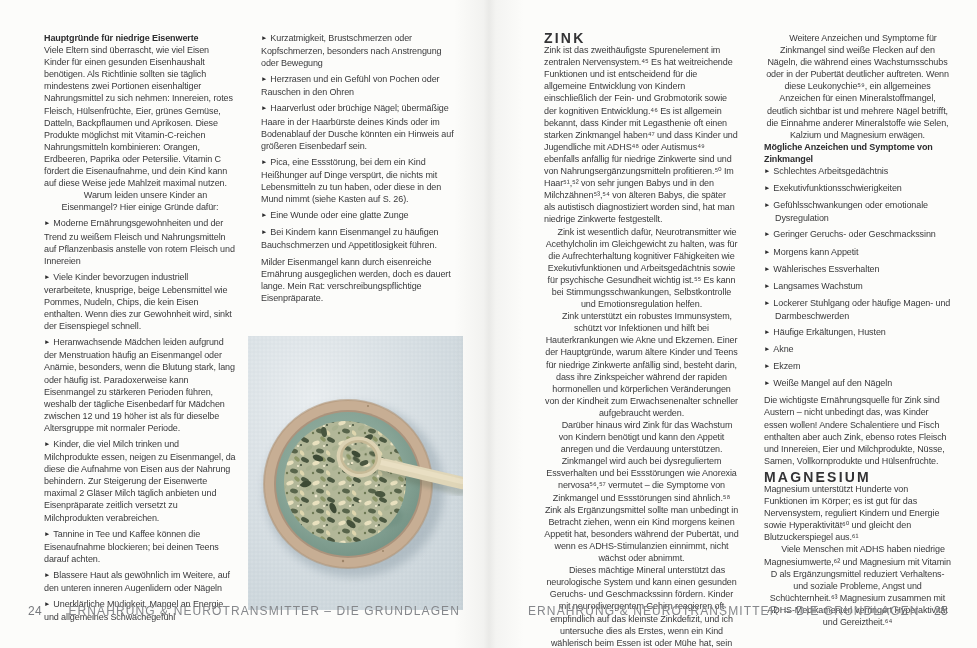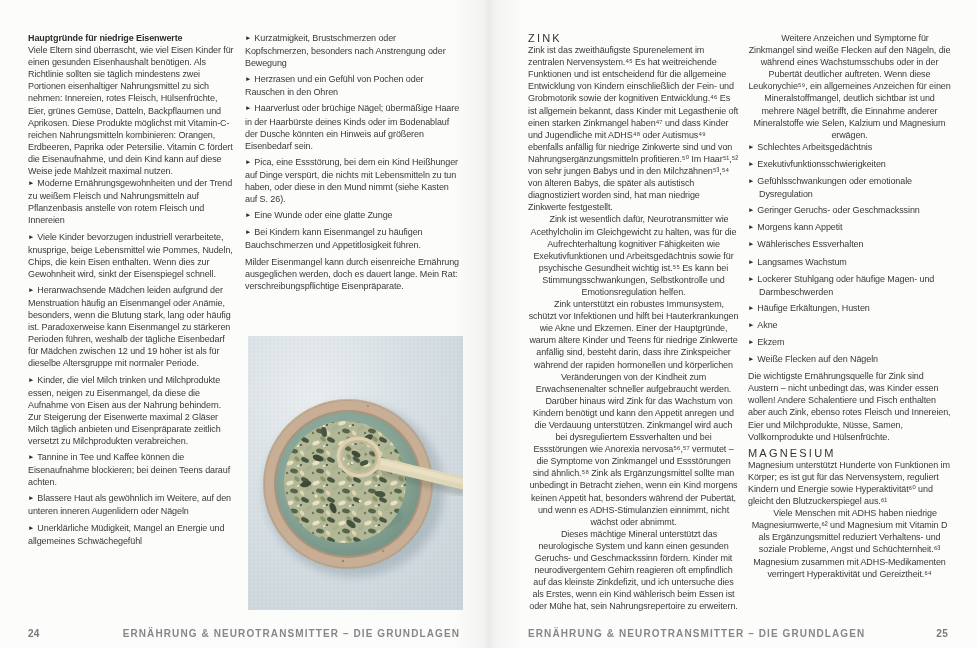--- a/index.html
+++ b/index.html
@@ -25,59 +25,60 @@
   .col{
     position:absolute;top:32px;
     font-size:9px;line-height:12.1px;letter-spacing:-0.1px;
     text-align:left;
     hyphens:auto;-webkit-hyphens:auto;
   }
   .col1{left:28px;width:208px;}
   .col2{left:245px;width:215px;}
   .col3{left:528px;width:211px;}
   .col4{left:748px;width:203px;}
-  .col p{margin:0 0 4px 0;}
+  .col p{margin:0 0 4px 16px;}
   .col p.tight{margin-bottom:0;}
   .h{font-weight:bold;color:#2d2d2f;}
   .caps{
-    font-weight:normal;color:#333335;
-    letter-spacing:2.2px;font-size:11px;
+    font-weight:bold;color:#333335;
+    letter-spacing:2.2px;font-size:14px;
   }
   .ind{text-indent:11px;text-align:center;}
   .bm{
     font-size:6.5px;
     margin-right:3px;
     position:relative;top:-1px;
     color:#2d2d2f;
   }
   .li{margin:0;}
   .hang{padding-left:11px;text-indent:-11px;}
   .hang .bt{text-indent:0;}
   .photo{
     position:absolute;left:248px;top:336px;width:215px;height:274px;
   }
   .photo svg{display:block;}
   .footer{
-    position:absolute;top:628px;
-    font-size:10px;letter-spacing:1.1px;
+    position:absolute;top:604px;
+    font-size:12px;letter-spacing:1.1px;
     color:#85878b;
-    display:flex;justify-content:space-between;align-items:baseline;font-weight:bold;
+    display:flex;justify-content:space-between;align-items:baseline;
   }
   .footer .pn{letter-spacing:0.3px;color:#77797d;}
   .footer-left{left:28px;width:432px;}
   .footer-right{left:528px;width:420px;}
 </style>
 </head>
 <body>
 
 <div class="spread">
 
   <div class="col col1">
     <p class="h tight">Hauptgründe für niedrige Eisenwerte</p>
     <p class="tight">Viele Eltern sind überrascht, wie viel Eisen Kinder für einen gesunden Eisenhaushalt benötigen. Als Richtlinie sollten sie täglich mindestens zwei Portionen eisenhaltiger Nahrungsmittel zu sich nehmen: Innereien, rotes Fleisch, Hülsenfrüchte, Eier, grünes Gemüse, Datteln, Backpflaumen und Aprikosen. Diese Produkte möglichst mit Vitamin-C-reichen Nahrungsmitteln kombinieren: Orangen, Erdbeeren, Paprika oder Petersilie. Vitamin C fördert die Eisenaufnahme, und dein Kind kann auf diese Weise jede Mahlzeit maximal nutzen.</p>
+    <p class="ind">Warum leiden unsere Kinder an Eisenmangel? Hier einige Gründe dafür:</p>
     <p><span class="bm">►</span><span class="bt">Moderne Ernährungsgewohnheiten und der Trend zu weißem Fleisch und Nahrungsmitteln auf Pflanzenbasis anstelle von rotem Fleisch und Innereien</span></p>
     <p><span class="bm">►</span><span class="bt">Viele Kinder bevorzugen industriell verarbeitete, knusprige, beige Lebensmittel wie Pommes, Nudeln, Chips, die kein Eisen enthalten. Wenn dies zur Gewohnheit wird, sinkt der Eisenspiegel schnell.</span></p>
     <p><span class="bm">►</span><span class="bt">Heranwachsende Mädchen leiden aufgrund der Menstruation häufig an Eisenmangel oder Anämie, besonders, wenn die Blutung stark, lang oder häufig ist. Paradoxerweise kann Eisenmangel zu stärkeren Perioden führen, weshalb der tägliche Eisenbedarf für Mädchen zwischen 12 und 19 höher ist als für dieselbe Altersgruppe mit normaler Periode.</span></p>
     <p><span class="bm">►</span><span class="bt">Kinder, die viel Milch trinken und Milchprodukte essen, neigen zu Eisenmangel, da diese die Aufnahme von Eisen aus der Nahrung behindern. Zur Steigerung der Eisenwerte maximal 2 Gläser Milch täglich anbieten und Eisenpräparate zeitlich versetzt zu Milchprodukten verabreichen.</span></p>
     <p><span class="bm">►</span><span class="bt">Tannine in Tee und Kaffee können die Eisenaufnahme blockieren; bei deinen Teens darauf achten.</span></p>
     <p><span class="bm">►</span><span class="bt">Blassere Haut als gewöhnlich im Weitere, auf den unteren inneren Augenlidern oder Nägeln</span></p>
     <p><span class="bm">►</span><span class="bt">Unerklärliche Müdigkeit, Mangel an Energie und allgemeines Schwächegefühl</span></p>
   </div>
 
   <div class="col col2">
@@ -183,33 +184,34 @@
     <p class="caps tight">ZINK</p>
     <p class="tight">Zink ist das zweithäufigste Spurenelement im zentralen Nervensystem.⁴⁵ Es hat weitreichende Funktionen und ist entscheidend für die allgemeine Entwicklung von Kindern einschließlich der Fein- und Grobmotorik sowie der kognitiven Entwicklung.⁴⁶ Es ist allgemein bekannt, dass Kinder mit Legasthenie oft einen starken Zinkmangel haben⁴⁷ und dass Kinder und Jugendliche mit ADHS⁴⁸ oder Autismus⁴⁹ ebenfalls anfällig für niedrige Zinkwerte sind und von Nahrungsergänzungsmitteln profitieren.⁵⁰ Im Haar⁵¹,⁵² von sehr jungen Babys und in den Milchzähnen⁵³,⁵⁴ von älteren Babys, die später als autistisch diagnostiziert worden sind, hat man niedrige Zinkwerte festgestellt.</p>
     <p class="tight ind">Zink ist wesentlich dafür, Neurotransmitter wie Acethylcholin im Gleichgewicht zu halten, was für die Aufrechterhaltung kognitiver Fähigkeiten wie Exekutivfunktionen und Arbeitsgedächtnis sowie für psychische Gesundheit wichtig ist.⁵⁵ Es kann bei Stimmungsschwankungen, Selbstkontrolle und Emotionsregulation helfen.</p>
     <p class="tight ind">Zink unterstützt ein robustes Immunsystem, schützt vor Infektionen und hilft bei Hauterkrankungen wie Akne und Ekzemen. Einer der Hauptgründe, warum ältere Kinder und Teens für niedrige Zinkwerte anfällig sind, besteht darin, dass ihre Zinkspeicher während der rapiden hormonellen und körperlichen Veränderungen von der Kindheit zum Erwachsenenalter schneller aufgebraucht werden.</p>
     <p class="tight ind">Darüber hinaus wird Zink für das Wachstum von Kindern benötigt und kann den Appetit anregen und die Verdauung unterstützen. Zinkmangel wird auch bei dysreguliertem Essverhalten und bei Essstörungen wie Anorexia nervosa⁵⁶,⁵⁷ vermutet – die Symptome von Zinkmangel und Essstörungen sind ähnlich.⁵⁸ Zink als Ergänzungsmittel sollte man unbedingt in Betracht ziehen, wenn ein Kind morgens keinen Appetit hat, besonders während der Pubertät, und wenn es ADHS-Stimulanzien einnimmt, nicht wächst oder abnimmt.</p>
     <p class="tight ind">Dieses mächtige Mineral unterstützt das neurologische System und kann einen gesunden Geruchs- und Geschmackssinn fördern. Kinder mit neurodivergentem Gehirn reagieren oft empfindlich auf das kleinste Zinkdefizit, und ich untersuche dies als Erstes, wenn ein Kind wählerisch beim Essen ist oder Mühe hat, sein Nahrungsrepertoire zu erweitern.</p>
   </div>
 
   <div class="col col4">
     <p class="tight ind">Weitere Anzeichen und Symptome für Zinkmangel sind weiße Flecken auf den Nägeln, die während eines Wachstumsschubs oder in der Pubertät deutlicher auftreten. Wenn diese Leukonychie⁵⁹, ein allgemeines Anzeichen für einen Mineralstoffmangel, deutlich sichtbar ist und mehrere Nägel betrifft, die Einnahme anderer Mineralstoffe wie Selen, Kalzium und Magnesium erwägen.</p>
+    <p class="h tight">Mögliche Anzeichen und Symptome von Zinkmangel</p>
     <div style="margin-bottom:4px;">
       <p class="li hang"><span class="bm">►</span><span class="bt">Schlechtes Arbeitsgedächtnis</span></p>
       <p class="li hang"><span class="bm">►</span><span class="bt">Exekutivfunktionsschwierigkeiten</span></p>
       <p class="li hang"><span class="bm">►</span><span class="bt">Gefühlsschwankungen oder emotionale Dysregulation</span></p>
       <p class="li hang"><span class="bm">►</span><span class="bt">Geringer Geruchs- oder Geschmackssinn</span></p>
       <p class="li hang"><span class="bm">►</span><span class="bt">Morgens kann Appetit</span></p>
       <p class="li hang"><span class="bm">►</span><span class="bt">Wählerisches Essverhalten</span></p>
       <p class="li hang"><span class="bm">►</span><span class="bt">Langsames Wachstum</span></p>
       <p class="li hang"><span class="bm">►</span><span class="bt">Lockerer Stuhlgang oder häufige Magen- und Darmbeschwerden</span></p>
       <p class="li hang"><span class="bm">►</span><span class="bt">Häufige Erkältungen, Husten</span></p>
       <p class="li hang"><span class="bm">►</span><span class="bt">Akne</span></p>
       <p class="li hang"><span class="bm">►</span><span class="bt">Ekzem</span></p>
-      <p class="li hang"><span class="bm">►</span><span class="bt">Weiße Flecken auf den Nägeln</span></p>
+      <p class="li hang"><span class="bm">►</span><span class="bt">Weiße Mangel auf den Nägeln</span></p>
     </div>
     <p>Die wichtigste Ernährungsquelle für Zink sind Austern – nicht unbedingt das, was Kinder essen wollen! Andere Schalentiere und Fisch enthalten aber auch Zink, ebenso rotes Fleisch und Innereien, Eier und Milchprodukte, Nüsse, Samen, Vollkornprodukte und Hülsenfrüchte.</p>
     <p class="caps tight">MAGNESIUM</p>
     <p class="tight">Magnesium unterstützt Hunderte von Funktionen im Körper; es ist gut für das Nervensystem, reguliert Kindern und Energie sowie Hyperaktivität⁶⁰ und gleicht den Blutzuckerspiegel aus.⁶¹</p>
     <p class="tight ind">Viele Menschen mit ADHS haben niedrige Magnesiumwerte,⁶² und Magnesium mit Vitamin D als Ergänzungsmittel reduziert Verhaltens- und soziale Probleme, Angst und Schüchternheit.⁶³ Magnesium zusammen mit ADHS-Medikamenten verringert Hyperaktivität und Gereiztheit.⁶⁴</p>
   </div>
 
   <div class="footer footer-left">
     <span class="pn">24</span>
     <span>ERNÄHRUNG &amp; NEUROTRANSMITTER – DIE GRUNDLAGEN</span>

